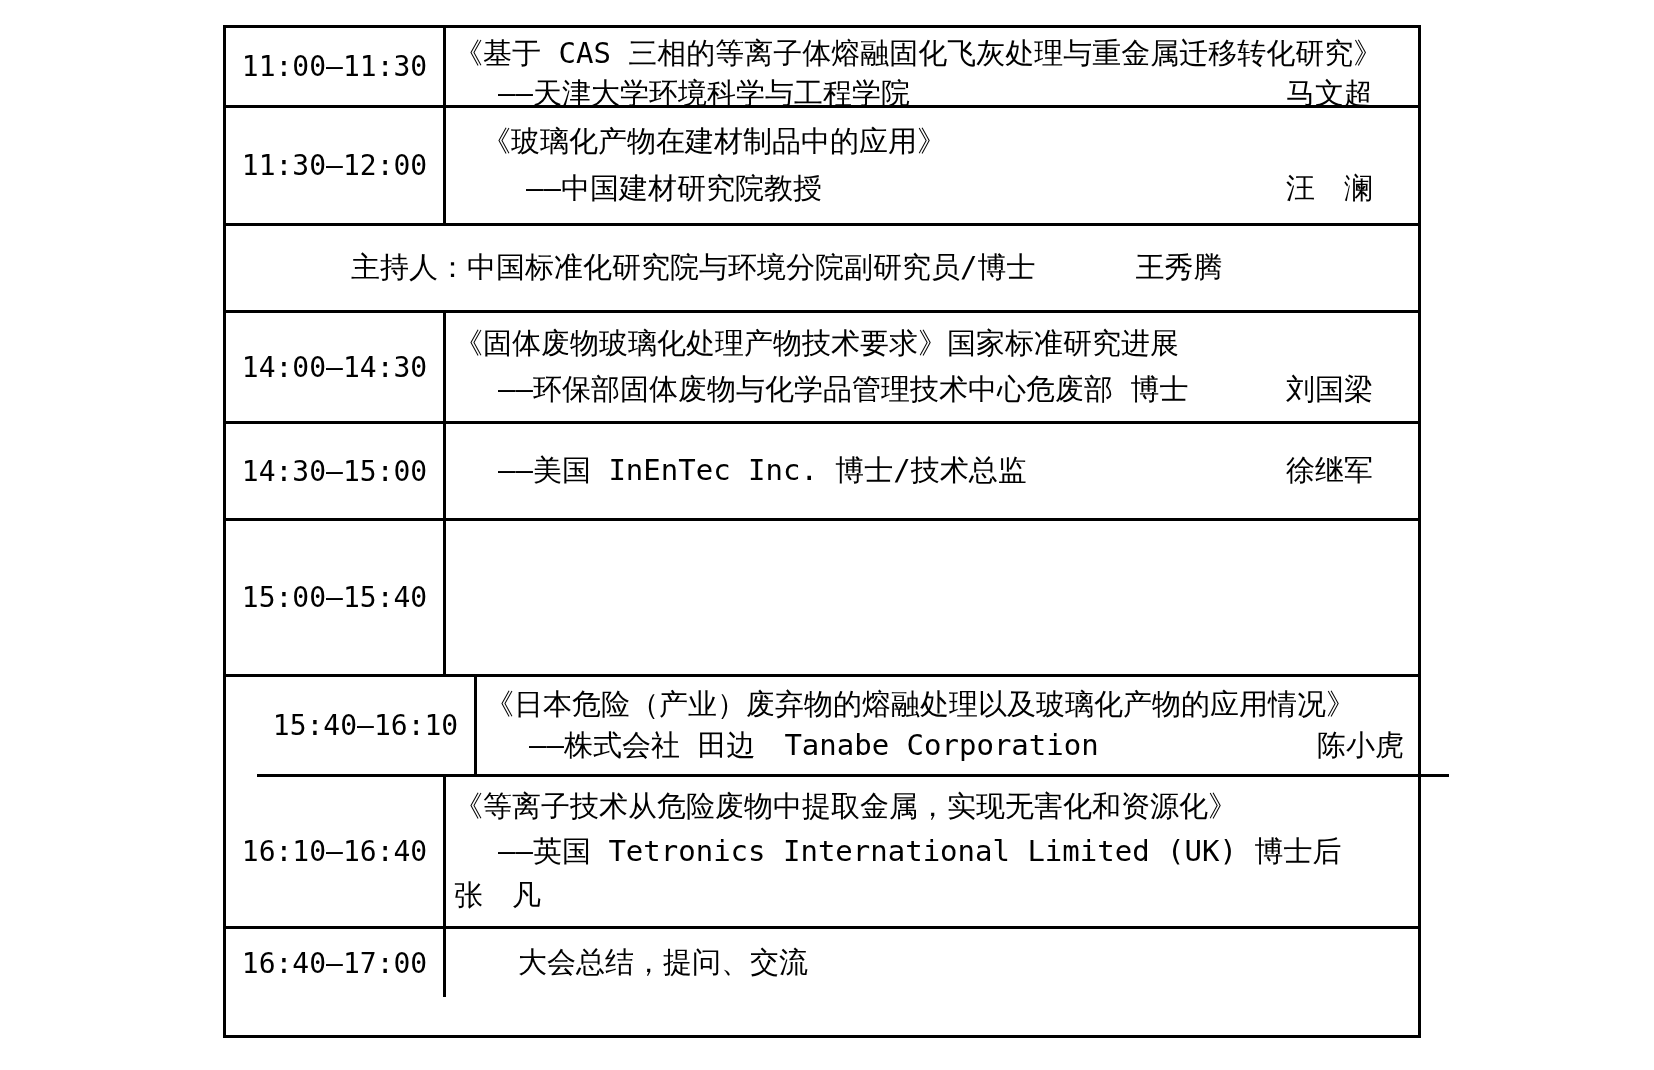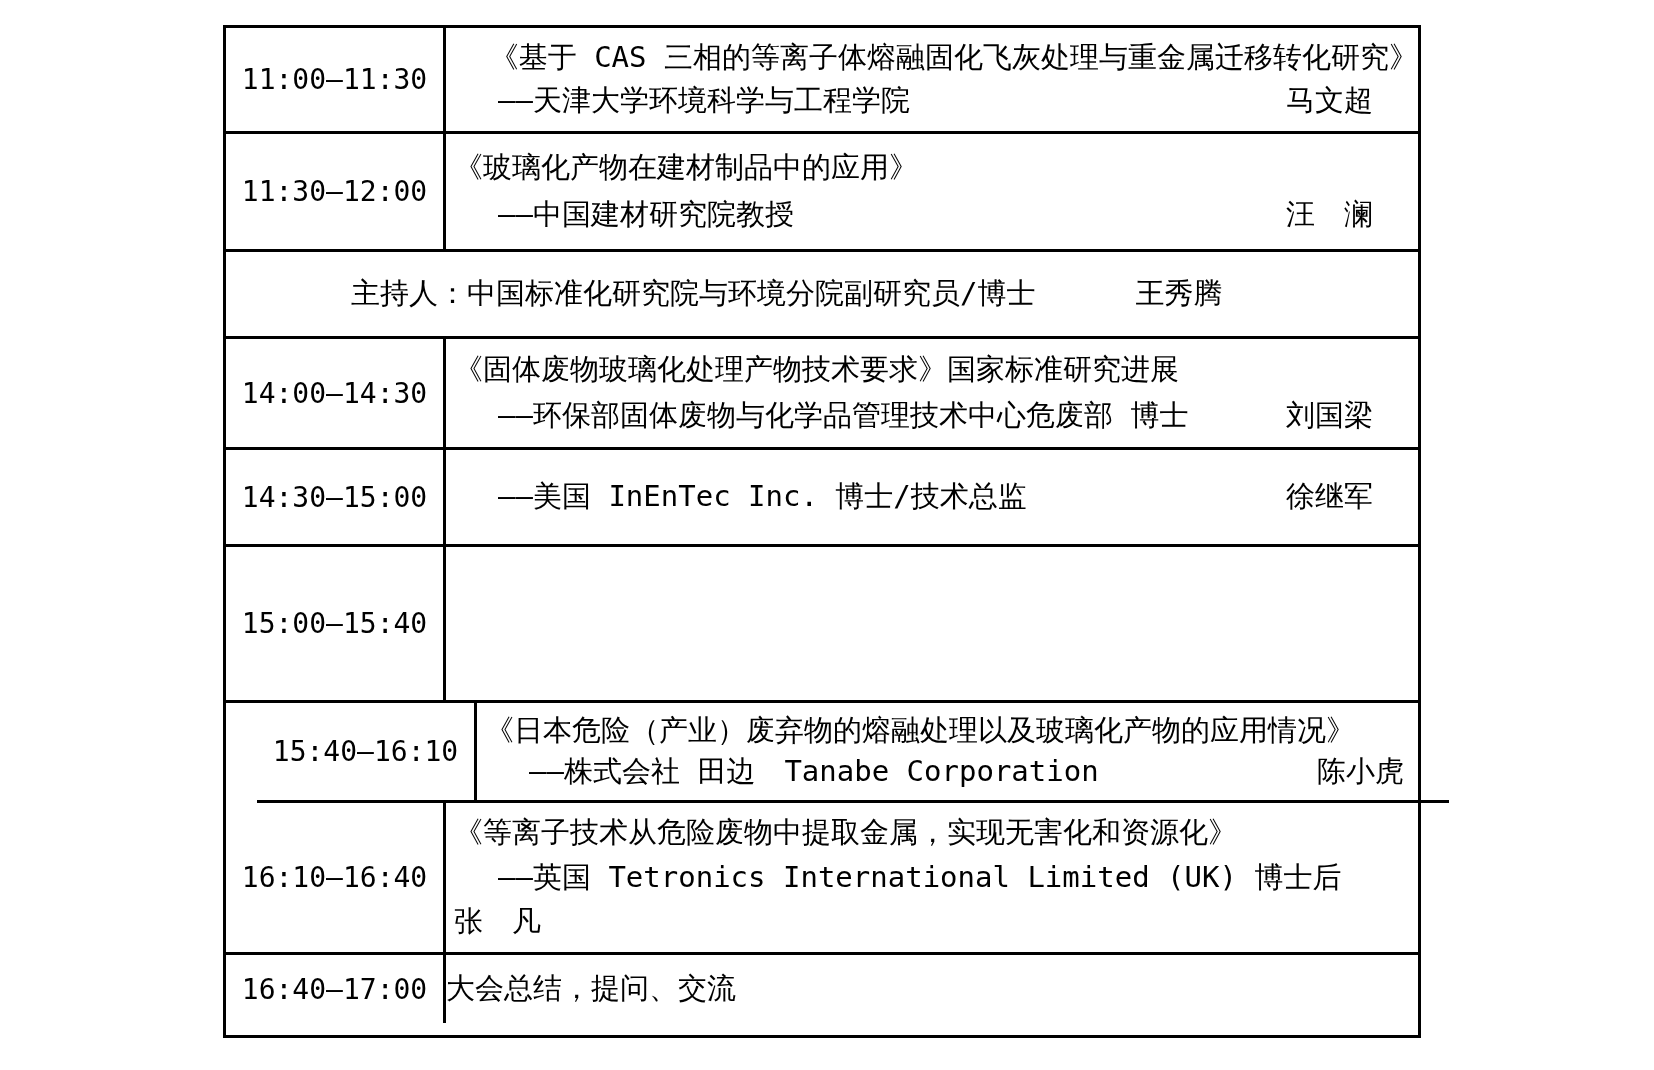--- a/index.html
+++ b/index.html
@@ -48,26 +48,27 @@
     display: flex; align-items: center;
     padding-left: 125px;
     font-size: 29px; white-space: nowrap;
   }
   .host-name { margin-left: 100px; }
 
   
   .summary-cell {
     flex: 1 1 auto;
     display: flex; align-items: center;
+    padding-left: 72px;
     font-size: 29px; white-space: nowrap;
   }
 
   
-  .r1 { height: 106px; text-align: right; }
-  .r2 { height: 118px; }
+  .r1 { height: 80px; }
+  .r2 { height: 118px; gap: 28px; }
   .r3 { height: 87px; }
   .r4 { height: 111px; }
   .r5 { height: 97px; }
   .r6 { height: 156px; }
   .r7 { height: 100px; margin-left: 31px; }
   .r8 { height: 152px; }
   .r9 { height: 68px; }
 </style>
 </head>
 <body>

